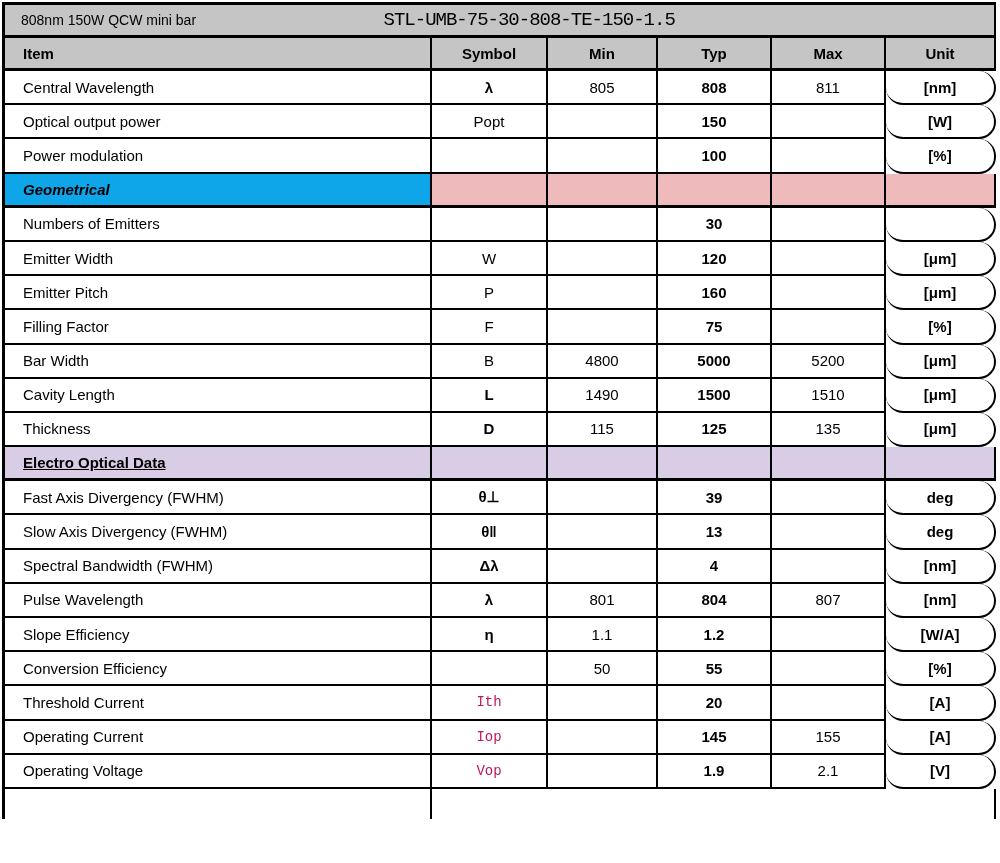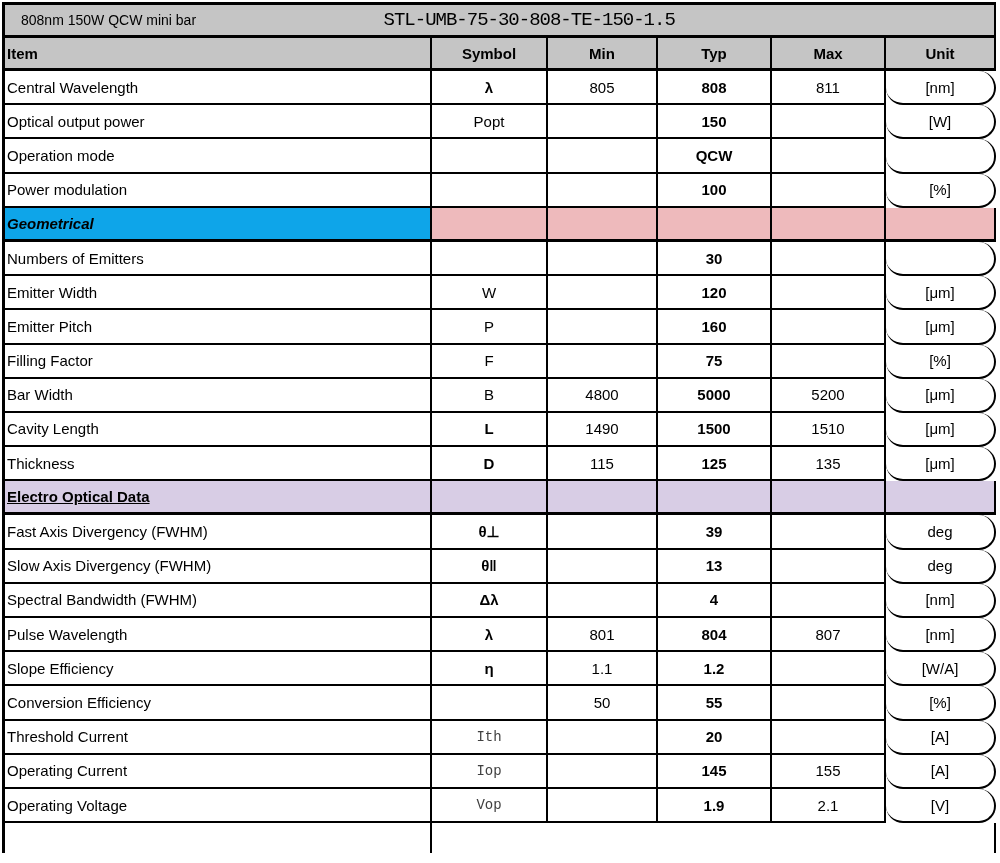--- a/index.html
+++ b/index.html
@@ -54,21 +54,21 @@
     position: relative;
   }
   tr.header-row th {
     height: 33px;
     background: var(--header-bg);
     font-weight: bold;
     border-bottom-width: 3px;
   }
   .left-cell {
     text-align: left;
-    padding-left: 2px;
+    padding-left: 18px;
   }
   .title-left {
     position: absolute;
     left: 16px;
     top: 50%;
     transform: translateY(-50%);
     font-size: 14px;
     font-weight: normal;
     text-align: center;
   }
@@ -80,26 +80,26 @@
     font-family: "Liberation Mono", monospace;
     font-size: 19px;
     font-weight: normal;
     letter-spacing: -1px;
   }
   tr.section-row td {
     font-weight: bold;
     border-bottom-width: 3px;
   }
   td.cell-typ  { font-weight: bold; margin-top: 20px; }
-  td.cell-unit { font-weight: normal; border-radius: 17px; }
+  td.cell-unit { font-weight: bold; border-radius: 17px; }
   td.sym-bold  { font-weight: bold; }
   td.sym-mono  {
     font-family: "Liberation Mono", monospace;
     font-size: 14px;
-    color: #404040;
+    color: #be185d;
     font-weight: normal;
   }
   tr.partial-row td { height: 30px; border-bottom: none; }
 </style>
 </head>
 <body>
 
 <div class="sheet">
   <table class="spec">
     <colgroup>
@@ -137,28 +137,20 @@
         </tr>
         <tr>
           <td class="cell-item left-cell">Optical output power</td>
           <td class="cell-symbol">Popt</td>
           <td class="cell-min"></td>
           <td class="cell-typ">150</td>
           <td class="cell-max"></td>
           <td class="cell-unit">[W]</td>
         </tr>
         <tr>
-          <td class="cell-item left-cell">Operation mode</td>
-          <td class="cell-symbol"></td>
-          <td class="cell-min"></td>
-          <td class="cell-typ">QCW</td>
-          <td class="cell-max"></td>
-          <td class="cell-unit"></td>
-        </tr>
-        <tr>
           <td class="cell-item left-cell">Power modulation</td>
           <td class="cell-symbol"></td>
           <td class="cell-min"></td>
           <td class="cell-typ">100</td>
           <td class="cell-max"></td>
           <td class="cell-unit">[%]</td>
         </tr>
         <tr class="section-row">
           <td class="left-cell" style="background: #0ea5e9; font-style: italic;">Geometrical</td>
           <td style="background: rgb(238, 186, 188);"></td>

